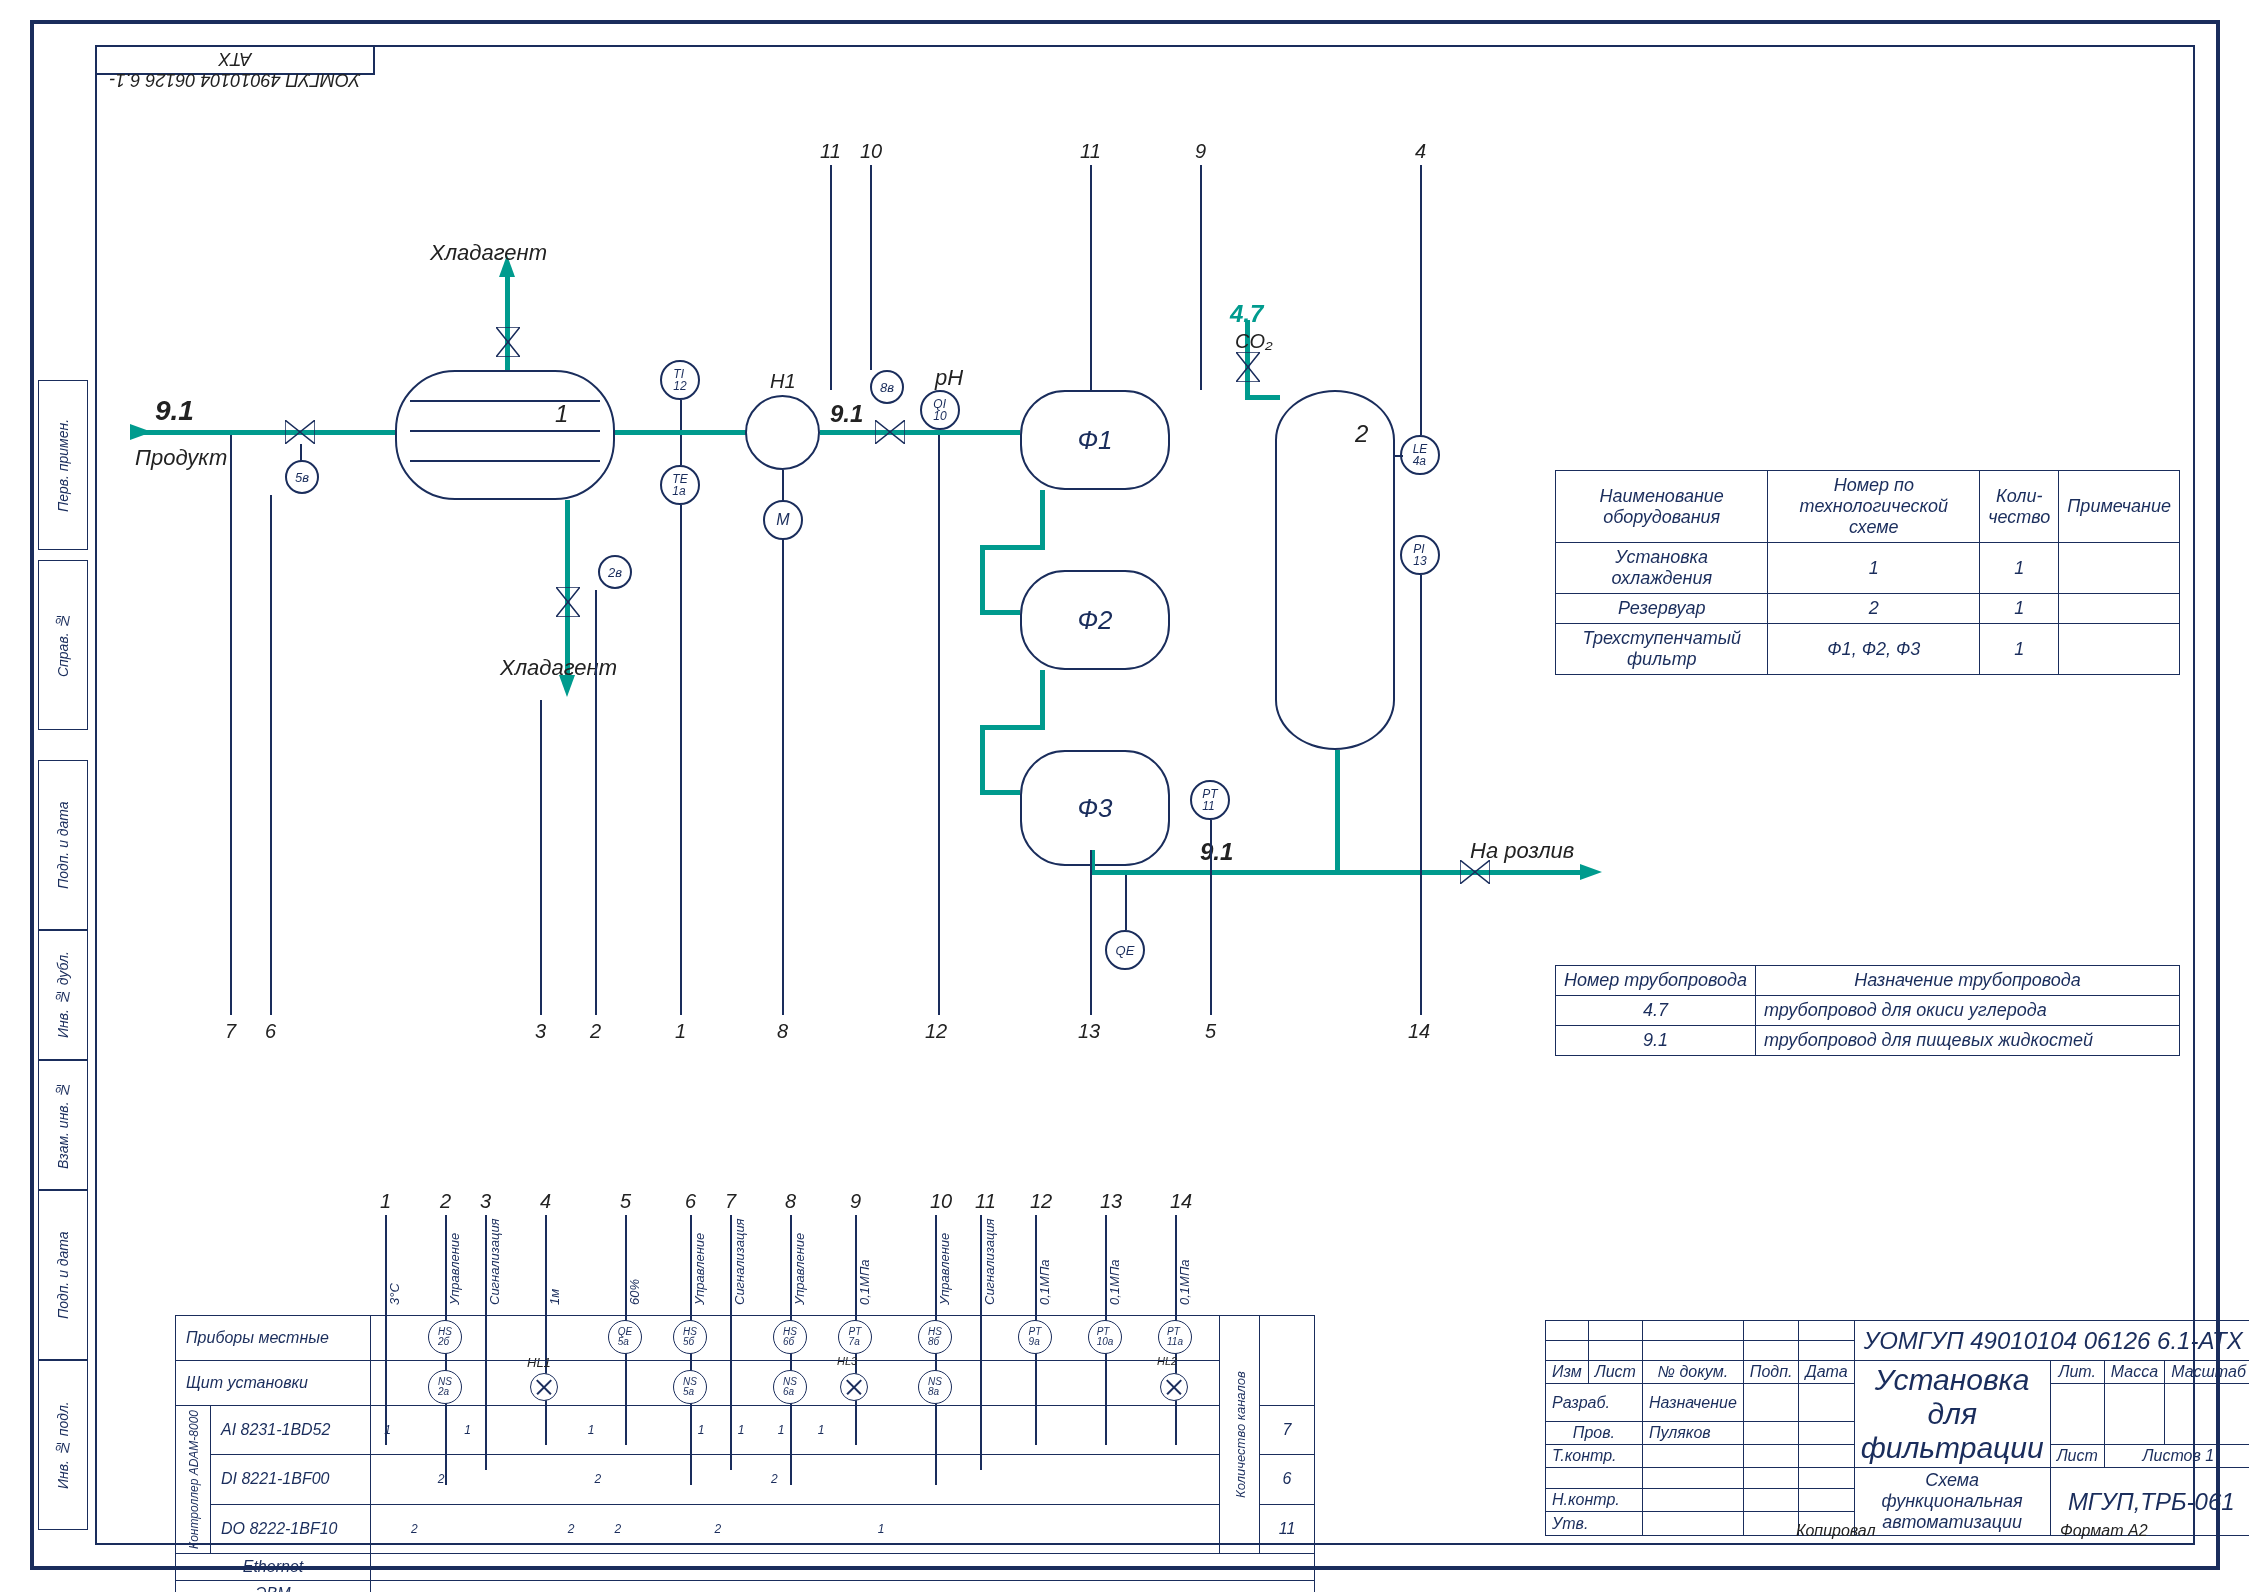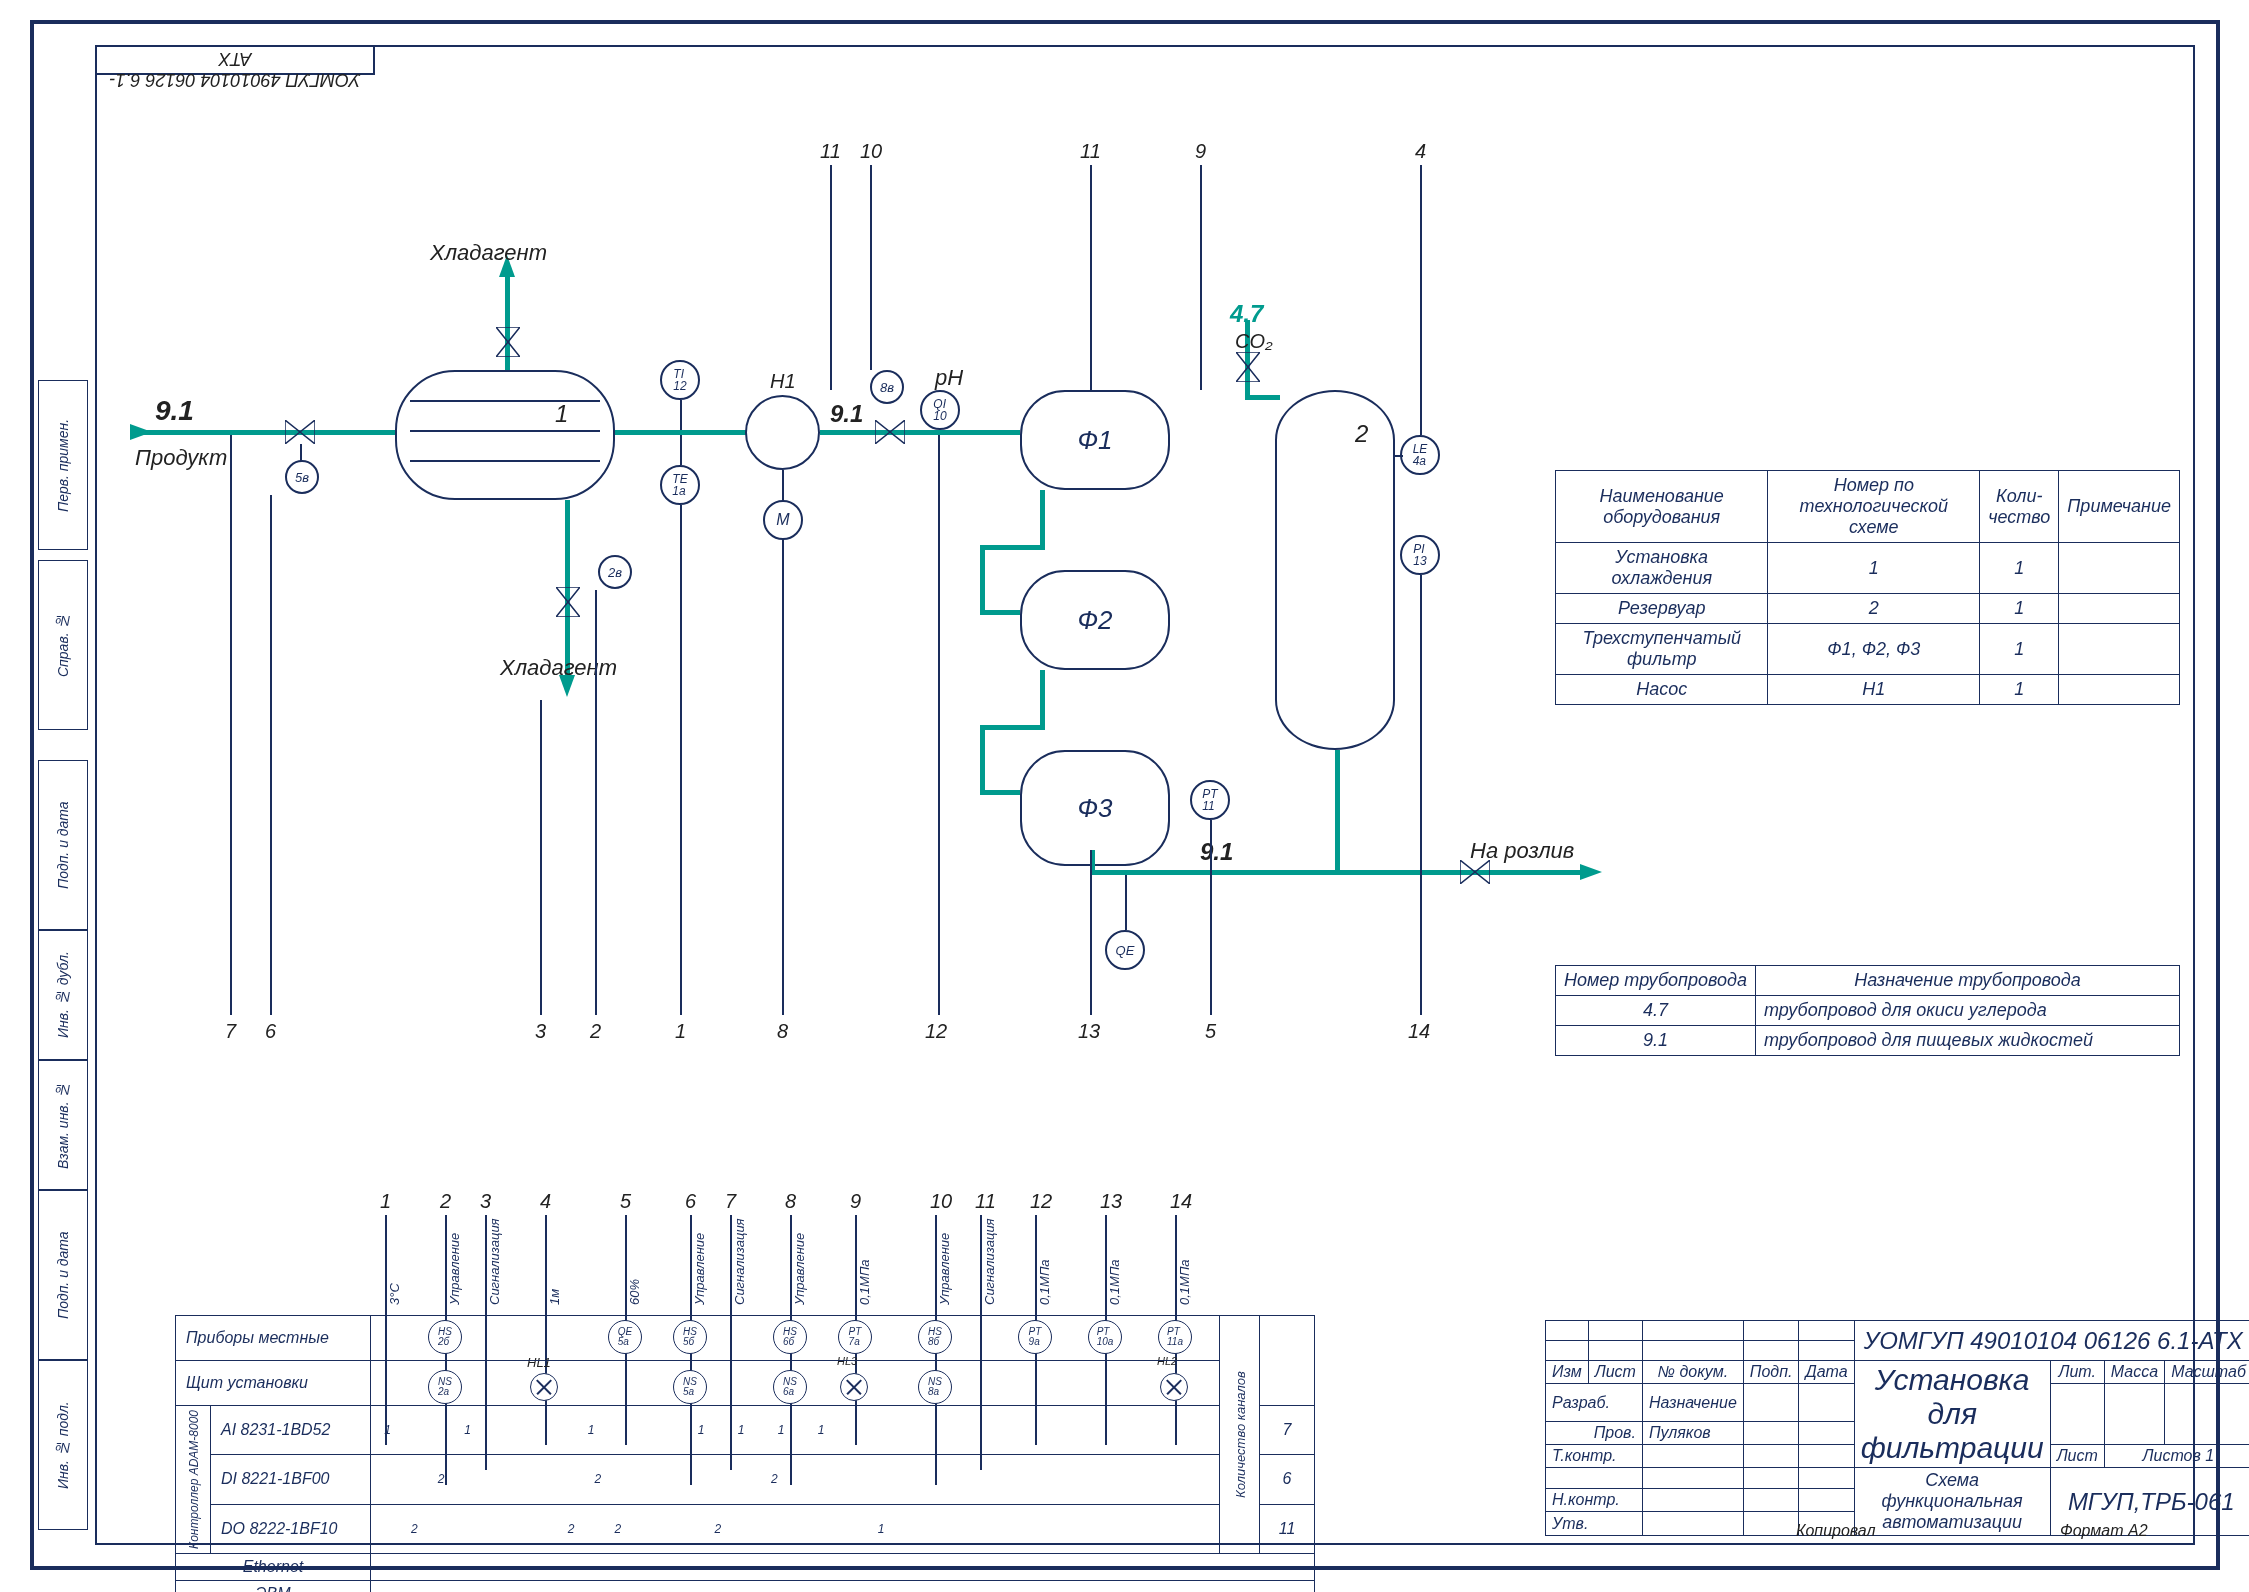--- a/index.html
+++ b/index.html
@@ -213,26 +213,20 @@
           <td>2</td>
           <td>1</td>
           <td></td>
         </tr>
     <tr>
           <td>Трехступенчатый фильтр</td>
           <td>Ф1, Ф2, Ф3</td>
           <td>1</td>
           <td></td>
         </tr>
-    <tr>
-          <td>Насос</td>
-          <td>Н1</td>
-          <td>1</td>
-          <td></td>
-        </tr>
   </tbody>
     </table>
 
   <table style="position:absolute;left:1555px;top:965px;width:625px">
     <tbody>
         <tr>
           <td style="width:200px">Номер трубопровода</td>
           <td>Назначение трубопровода</td>
         </tr>
     <tr>
@@ -385,21 +379,21 @@
     <tr style="height:20px">
           <td colspan="2" style="text-align:left">Разраб.</td>
           <td style="text-align:left">Назначение</td>
           <td></td>
           <td></td>
           <td rowspan="2"></td>
           <td rowspan="2"></td>
           <td rowspan="2"></td>
         </tr>
     <tr style="height:20px">
-          <td colspan="2" style="text-align:right">Пров.</td>
+          <td colspan="2" style="text-align:center">Пров.</td>
           <td style="text-align:left">Пуляков</td>
           <td></td>
           <td></td>
         </tr>
     <tr style="height:20px">
           <td colspan="2" style="text-align:left">Т.контр.</td>
           <td></td>
           <td></td>
           <td></td>
           <td style="width:55px">Лист</td>

